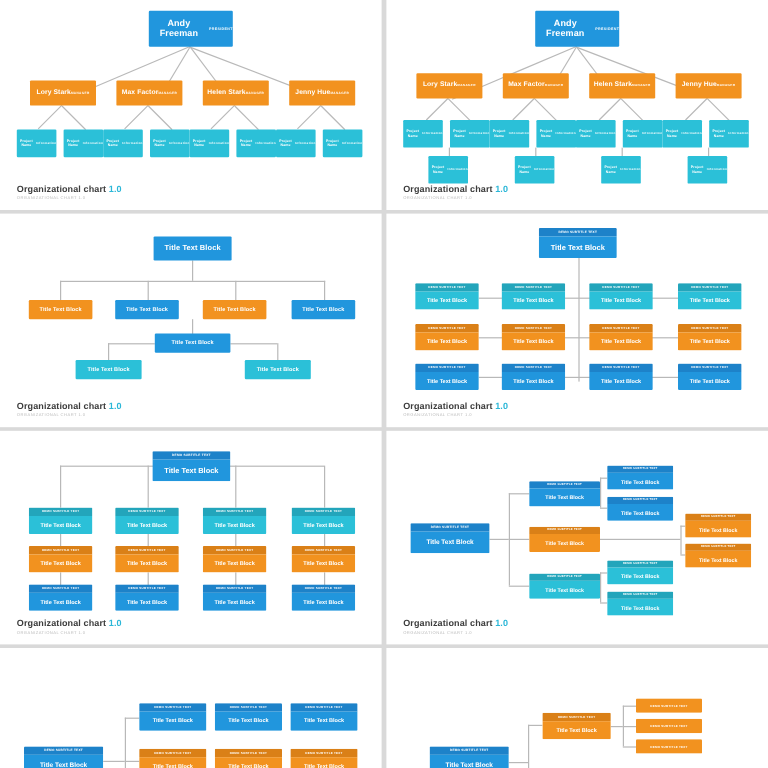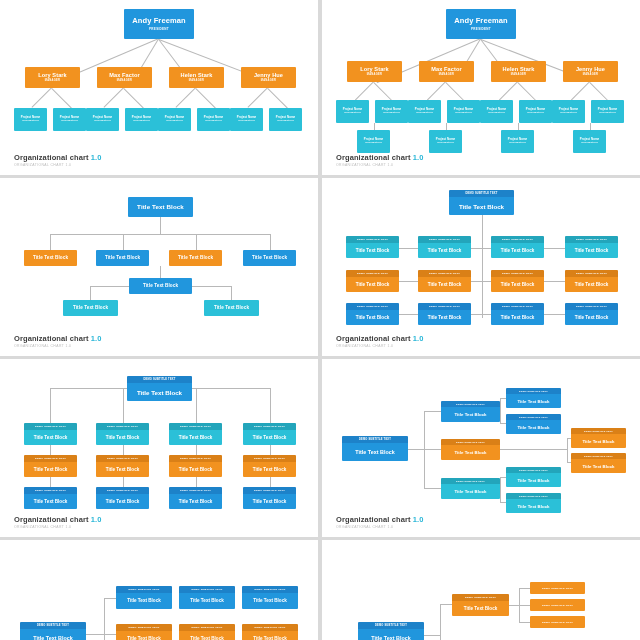--- a/index.html
+++ b/index.html
@@ -21,21 +21,21 @@
     position:relative;
     overflow:hidden;
     box-shadow:0 0 0 0 rgba(0,0,0,0);
   }
   .canvas{position:absolute;left:0;top:0;right:0;bottom:0;}
 
   
   .box{
     position:absolute;
     box-sizing:border-box;
-    display:flex;flex-direction:column;
+    display:flex;flex-direction:row;
     align-items:center;justify-content:center;
     color:#ffffff;
     text-align:center;
     line-height:1.12;
     z-index:4;
     border-radius:1px;
   }
   .blue{background:#2196dd;}
   .blue2{background:#1d82c9;}
   .orange{background:#f2921f;}

